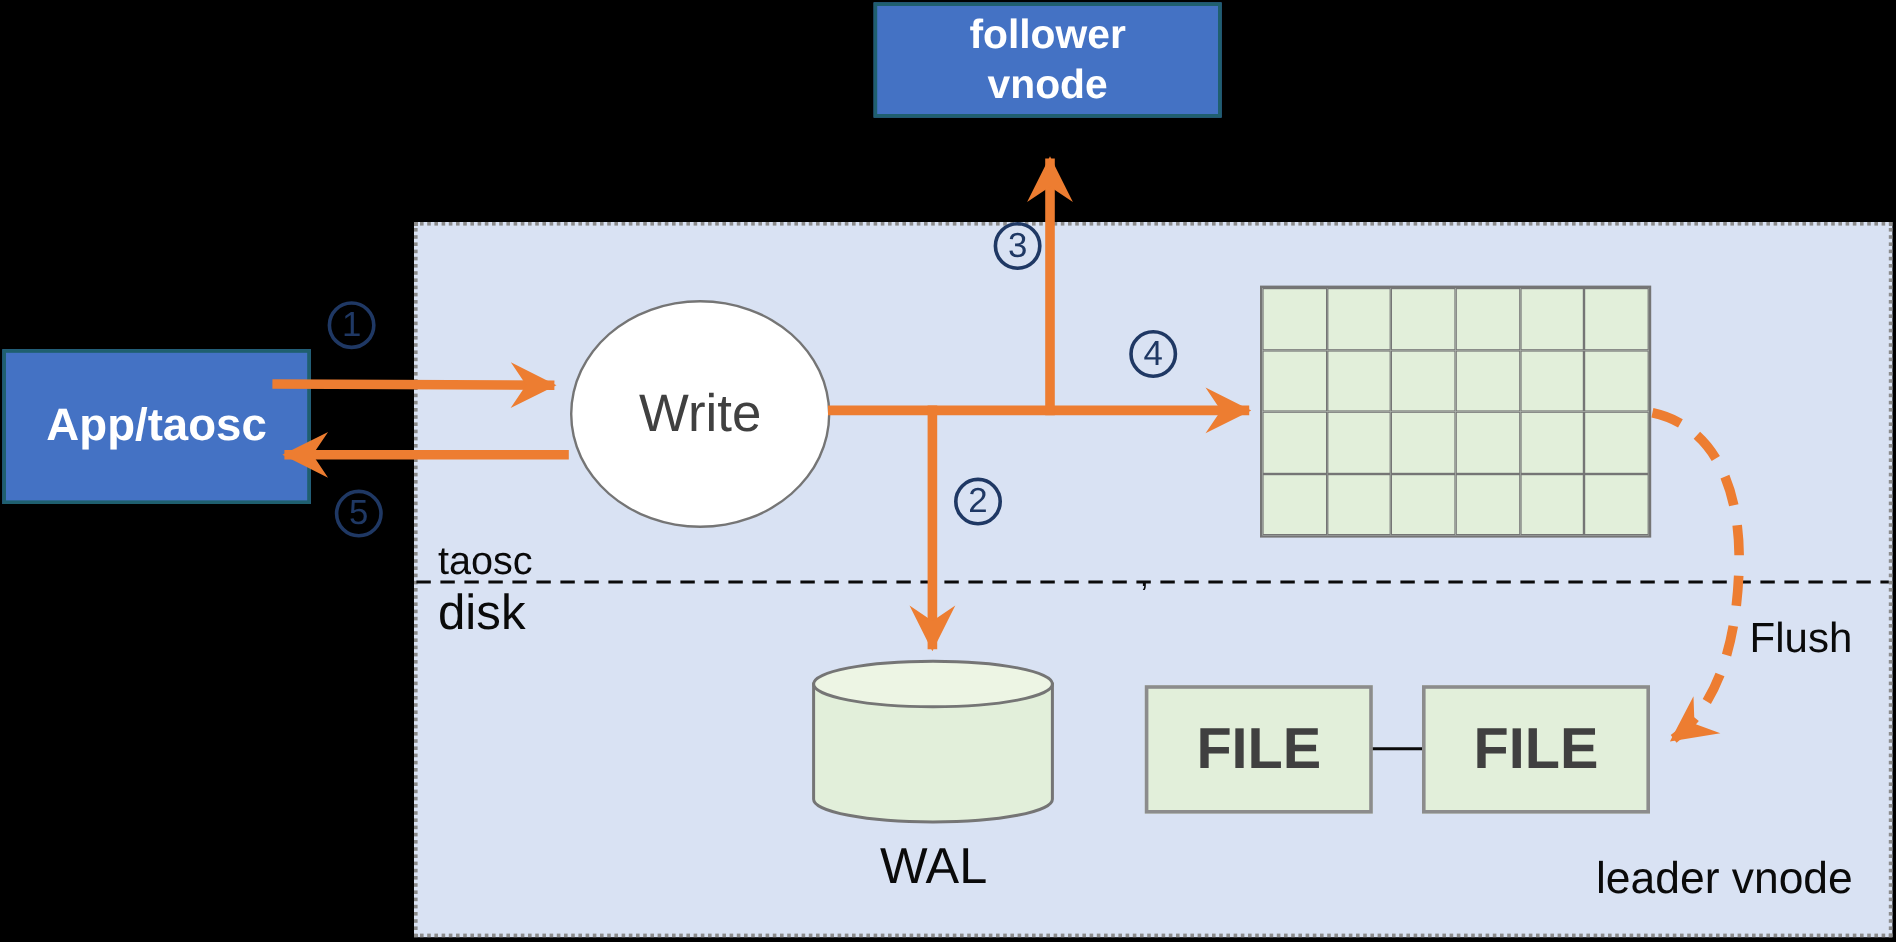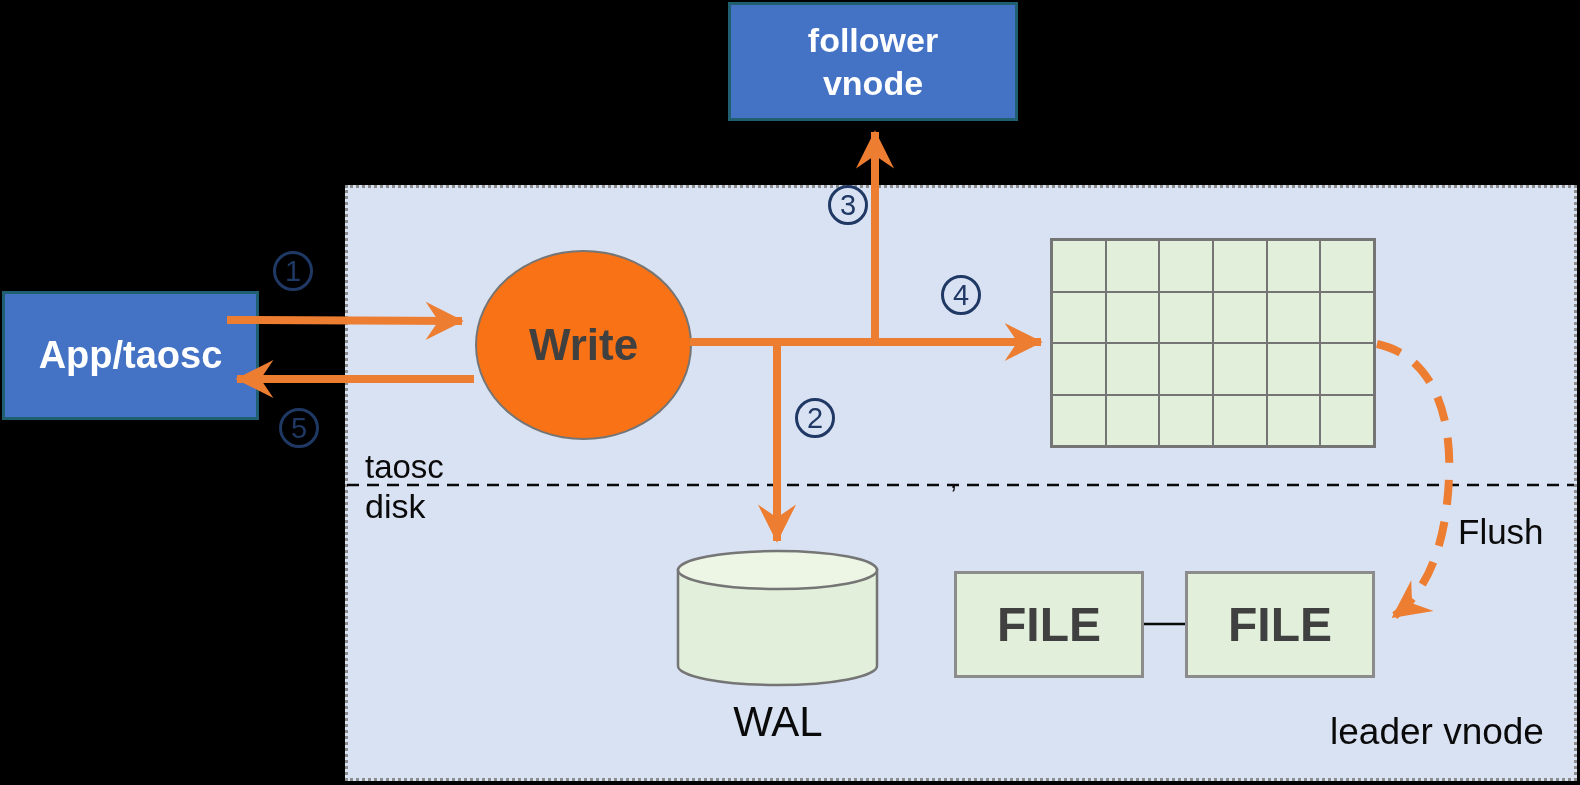--- a/index.html
+++ b/index.html
@@ -31,29 +31,29 @@
     border:3px dotted var(--panel-border,#8C8C8C);
   }
   
   .blue-box{
     background:var(--blue-fill,#4472C4);
     border:3px solid var(--blue-border,#1F5F6F);
     color:var(--white-text,#fff);
     display:flex;align-items:center;justify-content:center;
     font-weight:bold;text-align:center;white-space:pre-line;
   }
-  .follower{left:728px;top:2px;width:290px;height:119px;font-size:34px;line-height:1.25;}
+  .follower{left:728px;top:2px;width:290px;height:96px;font-size:34px;line-height:1.25;}
   .app{left:2px;top:291px;width:257px;height:129px;font-size:38px;}
   
   .write{
     left:475px;top:250px;width:217px;height:190px;
-    background:#f97316;border:2.5px solid var(--green-border,#757575);
+    background:#ffffff;border:2.5px solid var(--green-border,#757575);
     border-radius:50%;
     display:flex;align-items:center;justify-content:center;
-    font-size:44px;font-weight:bold;color:var(--dark-text,#404040);
+    font-size:44px;font-weight:normal;color:var(--dark-text,#404040);
   }
   
   .memtable{
     left:1050px;top:238px;width:326px;height:210px;
     display:grid;border:2px solid var(--green-border,#757575);
   }
   .memtable .cell{
     background:var(--green-fill,#E2EFDA);
     border:1px solid var(--green-border,#757575);
   }
@@ -62,21 +62,21 @@
     background:var(--green-fill,#E2EFDA);
     border:3px solid var(--panel-border,#8C8C8C);
     display:flex;align-items:center;justify-content:center;
     font-size:48px;font-weight:bold;color:var(--dark-text,#404040);
   }
   .file1{left:954px;top:571px;width:190px;height:107px;}
   .file2{left:1185px;top:571px;width:190px;height:107px;}
   
   .lbl{color:var(--black-text,#0a0a0a);}
   .lbl-memory{left:365px;top:448px;font-size:33px;}
-  .lbl-disk{left:365px;top:487px;font-size:34px;}
+  .lbl-disk{left:365px;top:487px;font-size:41px;}
   .lbl-wal{left:700px;top:698px;width:156px;text-align:center;font-size:42px;}
   .lbl-leader{left:1330px;top:711px;font-size:37px;}
   .lbl-flush{left:1458px;top:512px;font-size:35px;}
   .lbl-stray{left:950px;top:464px;font-size:26px;}
   
   .step{
     width:40px;height:40px;border-radius:50%;
     border:3px solid var(--number-navy,#1F3864);
     color:var(--number-navy,#1F3864);
     display:flex;align-items:center;justify-content:center;

